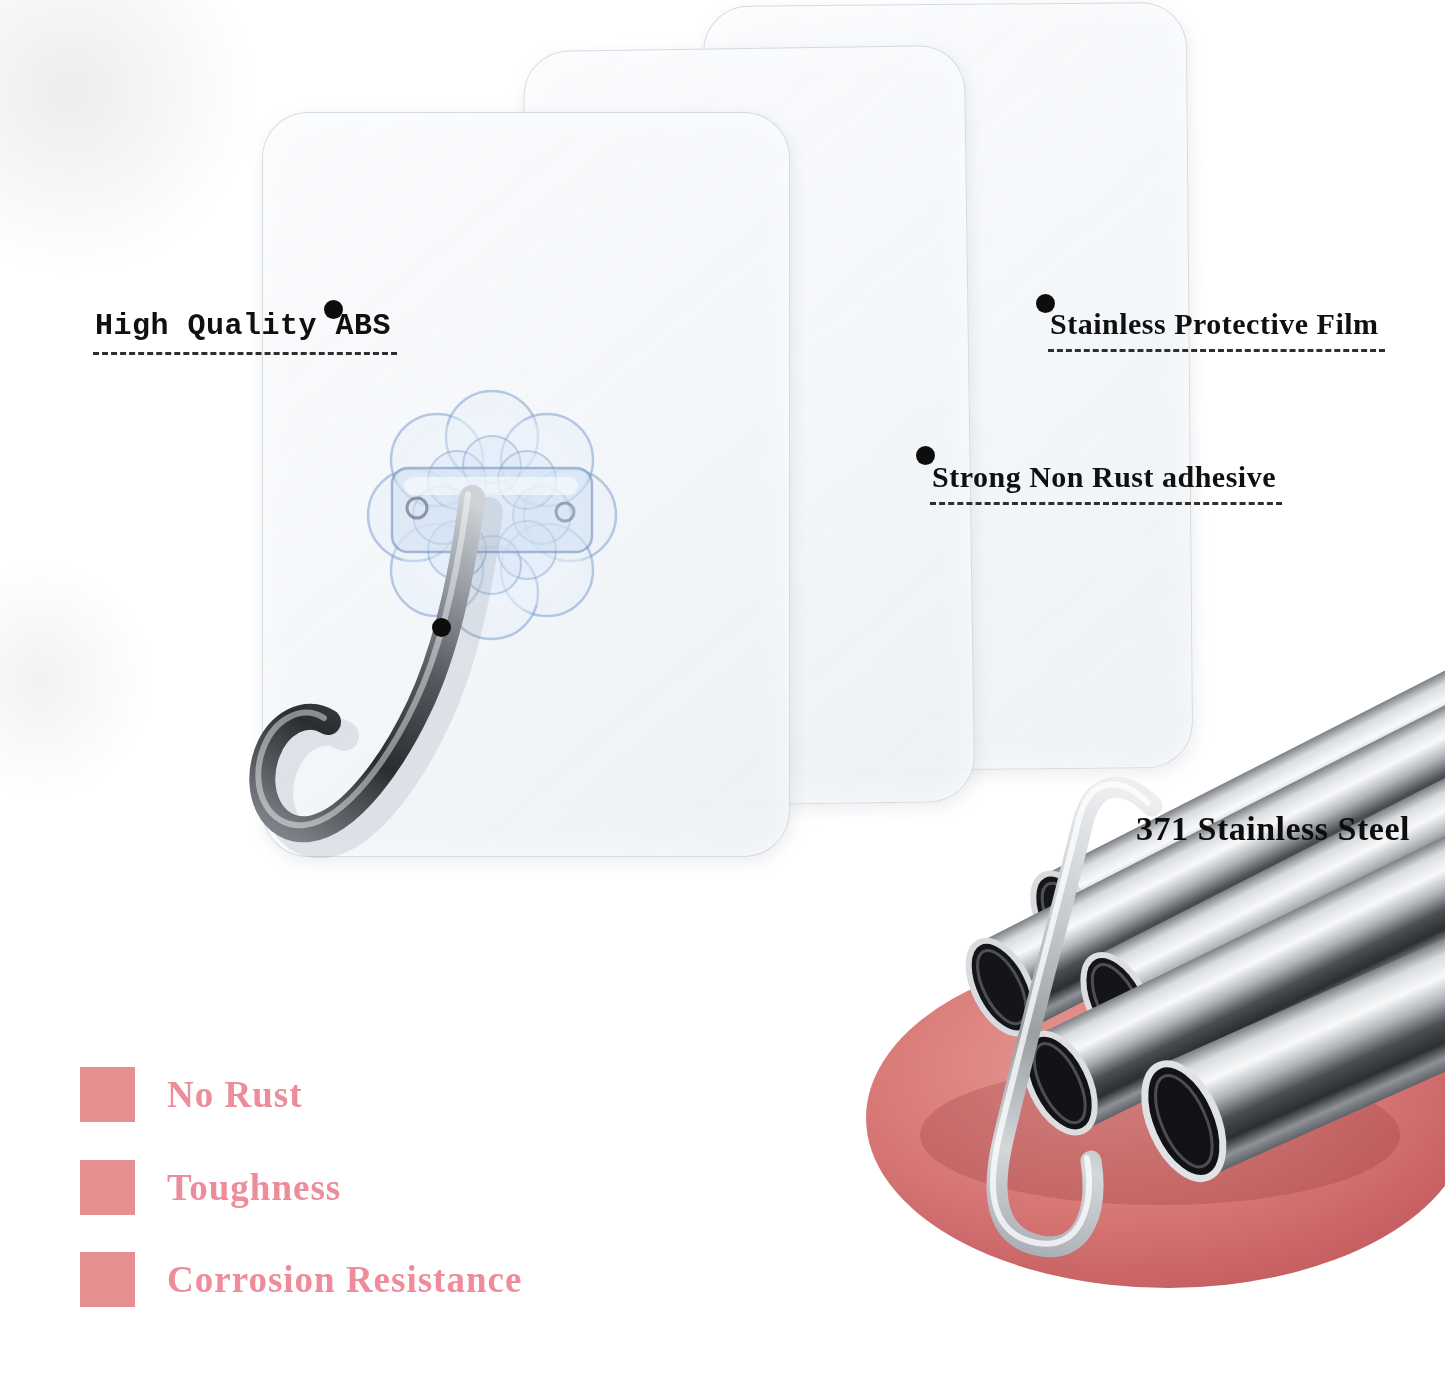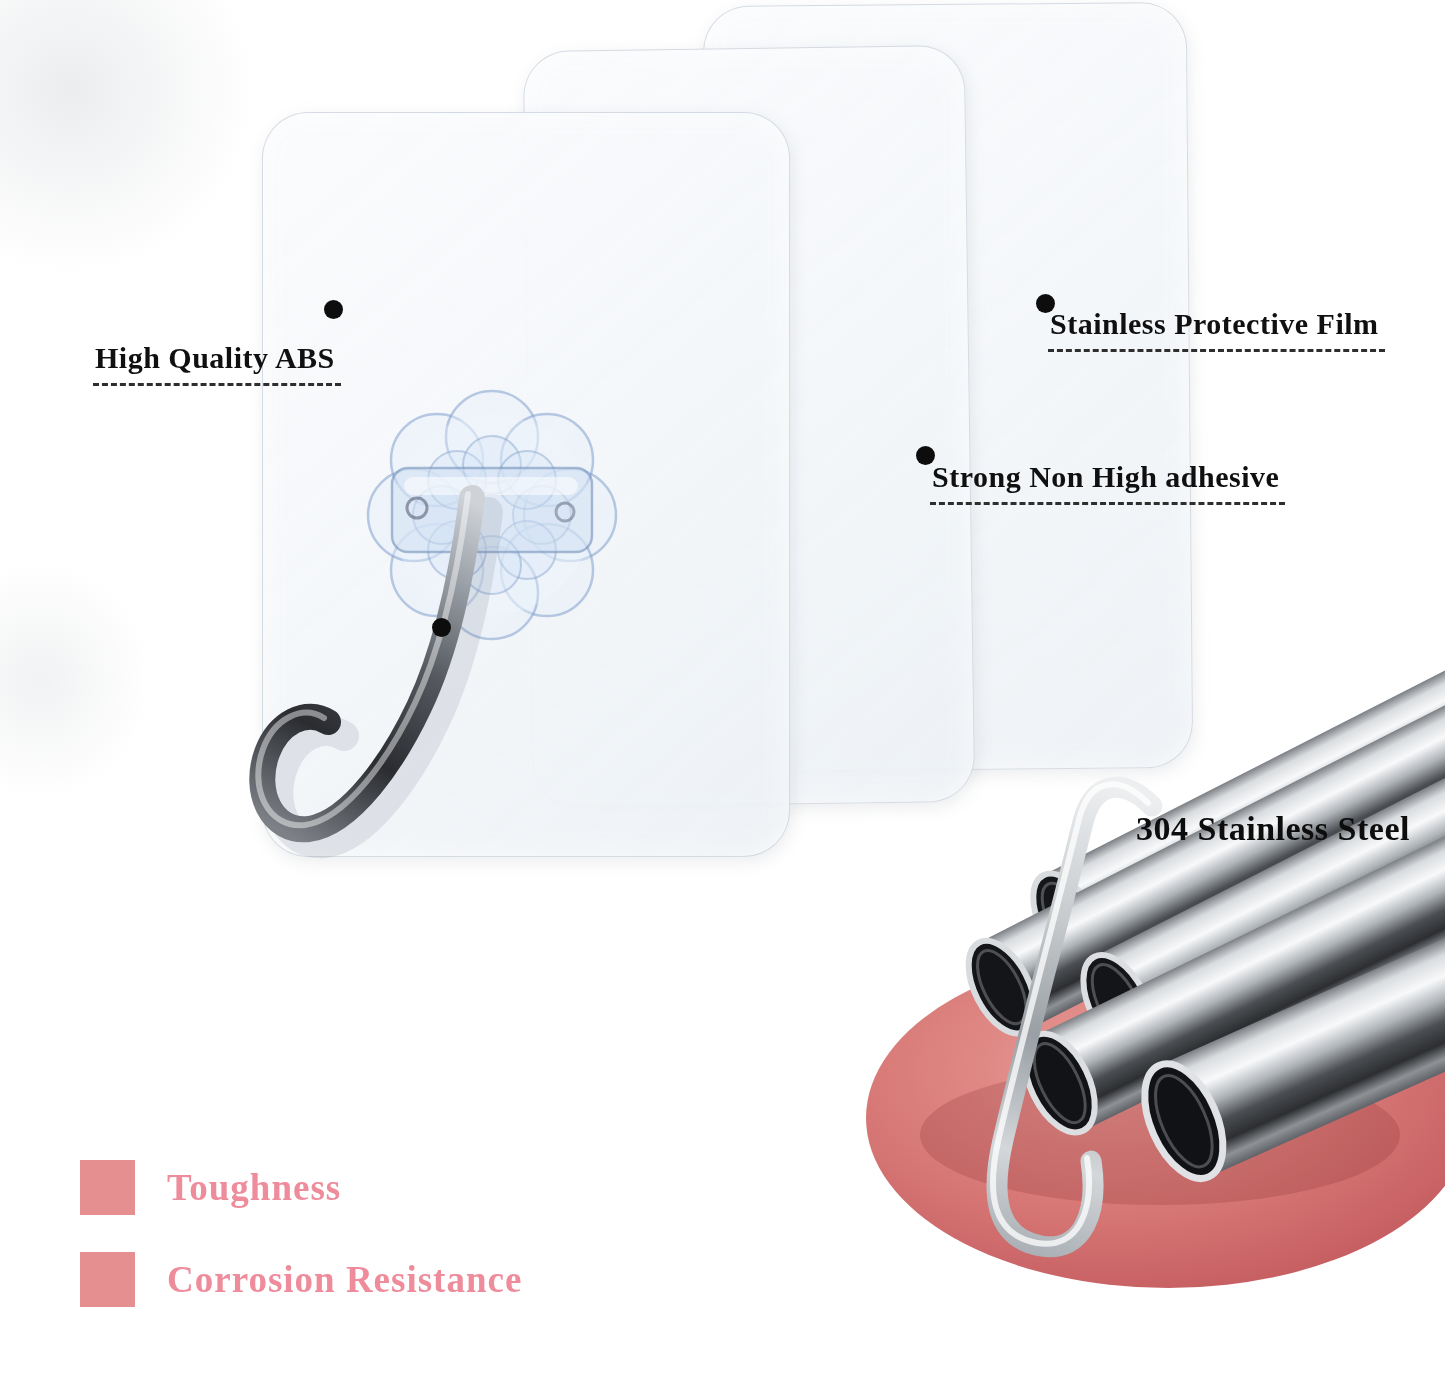--- a/index.html
+++ b/index.html
@@ -161,32 +161,36 @@
       </g>
     </g>
 
     <g>
       <path d="M 1152 806 C 1124 778 1094 780 1083 822 C 1062 908 1022 1058 1003 1140 C 990 1196 996 1238 1041 1246 C 1083 1253 1099 1212 1091 1161" fill="none" stroke="url(#chromeGrad)" stroke-width="21" stroke-linecap="round"></path>
       <path d="M 1152 806 C 1124 778 1094 780 1083 822 C 1062 908 1022 1058 1003 1140 C 990 1196 996 1238 1041 1246 C 1083 1253 1099 1212 1091 1161" fill="none" stroke="rgba(255,255,255,0.75)" stroke-width="6" stroke-linecap="round" transform="translate(-4,-3)"></path>
     </g>
   </svg>
 
   <span class="dot" style="left:324px; top:300px;"></span>
-  <span class="callout-text" style="left:93px; top:341px;">High Quality ABS</span>
+  <span class="callout-text" style="left:93px; top:310px;font-family:Liberation Mono, monospace;">High Quality ABS</span>
 
   <span class="dot" style="left:1036px; top:294px;"></span>
   <span class="callout-text" style="left:1048px; top:307px;">Stainless Protective Film</span>
 
   <span class="dot" style="left:916px; top:446px;"></span>
-  <span class="callout-text" style="left:930px; top:460px;">Strong Non High adhesive</span>
+  <span class="callout-text" style="left:930px; top:460px;">Strong Non Rust adhesive</span>
 
   <span class="dot" style="left:432px; top:618px;"></span>
 
-  <span class="label-304" style="left:1136px; top:810px;">304 Stainless Steel</span>
+  <span class="label-304" style="left:1136px; top:810px;">371 Stainless Steel</span>
 
+  <div class="feature" style="left:80px; top:1067px;">
+    <span class="feature-square"></span>
+    <span class="feature-label">No Rust</span>
+  </div>
   <div class="feature" style="left:80px; top:1160px;">
     <span class="feature-square"></span>
     <span class="feature-label">Toughness</span>
   </div>
   <div class="feature" style="left:80px; top:1252px;">
     <span class="feature-square"></span>
     <span class="feature-label">Corrosion Resistance</span>
   </div>
 
 </div>

